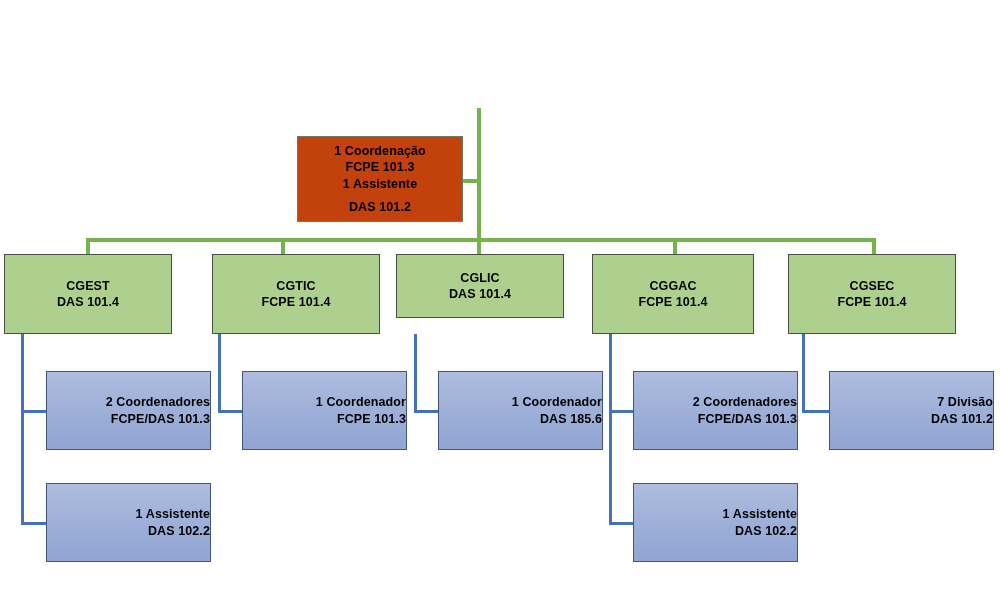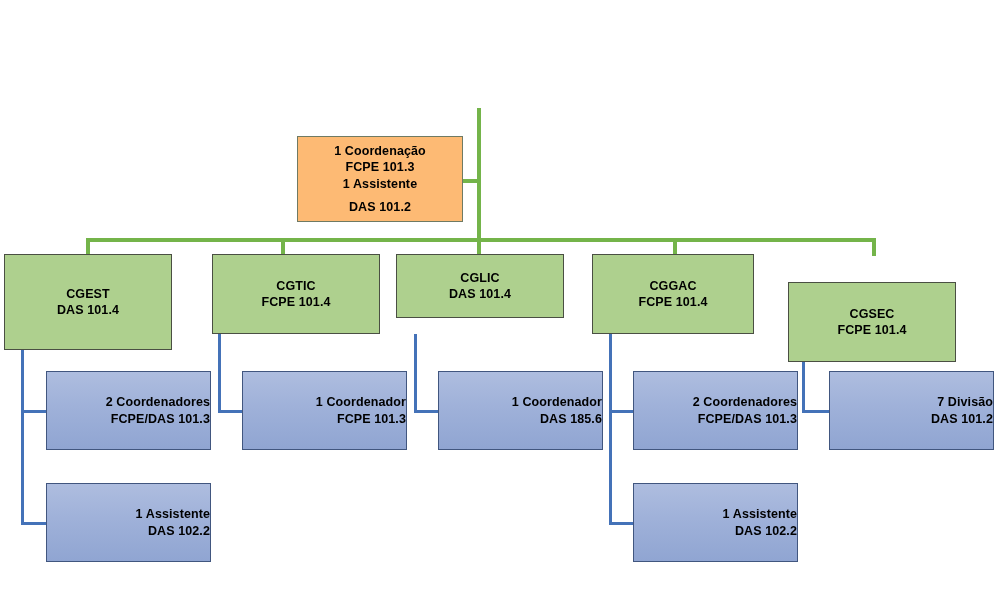--- a/index.html
+++ b/index.html
@@ -43,21 +43,21 @@
     background: linear-gradient(180deg, #fcd896 0%, #fbd28c 55%, #f9cd84 100%);
     border: 1.4px solid #c8922f;
   }
 
   
   .node.green {
     background: #aed08e;
     border: 1.4px solid #4a4f43;
   }
   .node.green.coord {
-    background: #fdba74;
+    background: #c2410c;
     border: 1.4px solid #6f7a63;
   }
 
   
   .node.blue {
     background: linear-gradient(180deg, #aebddf 0%, #9fb1d9 45%, #90a5d2 100%);
     border: 1.4px solid #41567f;
     align-items: flex-end;
   }
 
@@ -108,41 +108,41 @@
   <div class="conn blue-line" style="left:802px; top:410px; width:28px; height:3px;"></div>
 
 
   <div class="node green coord" style="left:297px; top:136px; width:166px; height:86px;">
     <span class="line">1 Coordenação</span>
     <span class="line">FCPE 101.3</span>
     <span class="line">1 Assistente</span>
     <span class="line gap">DAS 101.2</span>
   </div>
 
-  <div class="node green" style="left:4px; top:254px; width:168px; height:96px;">
+  <div class="node green" style="left:4px; top:254px; width:168px; height:80px;">
     <span class="line">CGEST</span>
     <span class="line">DAS 101.4</span>
   </div>
 
   <div class="node green" style="left:212px; top:254px; width:168px; height:80px;">
     <span class="line">CGTIC</span>
     <span class="line">FCPE 101.4</span>
   </div>
 
   <div class="node green" style="left:396px; top:254px; width:168px; height:64px;">
     <span class="line">CGLIC</span>
     <span class="line">DAS 101.4</span>
   </div>
 
   <div class="node green" style="left:592px; top:254px; width:162px; height:80px;">
     <span class="line">CGGAC</span>
     <span class="line">FCPE 101.4</span>
   </div>
 
-  <div class="node green" style="left:788px; top:254px; width:168px; height:80px;margin-top:28px;">
+  <div class="node green" style="left:788px; top:254px; width:168px; height:80px;">
     <span class="line">CGSEC</span>
     <span class="line">FCPE 101.4</span>
   </div>
 
   <div class="node blue" style="left:46px; top:371px; width:165px; height:79px;">
     <span class="line">2 Coordenadores</span>
     <span class="line">FCPE/DAS 101.3</span>
   </div>
 
   <div class="node blue" style="left:242px; top:371px; width:165px; height:79px;">

